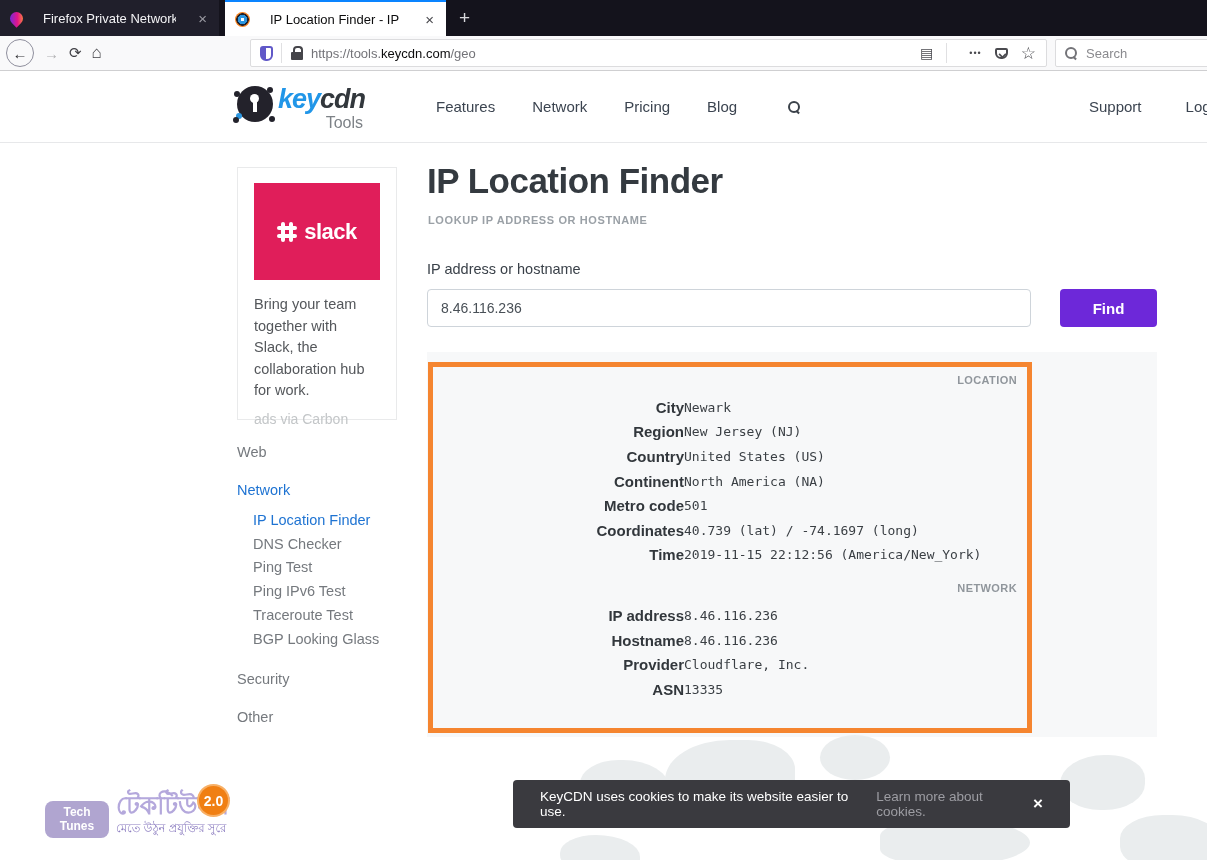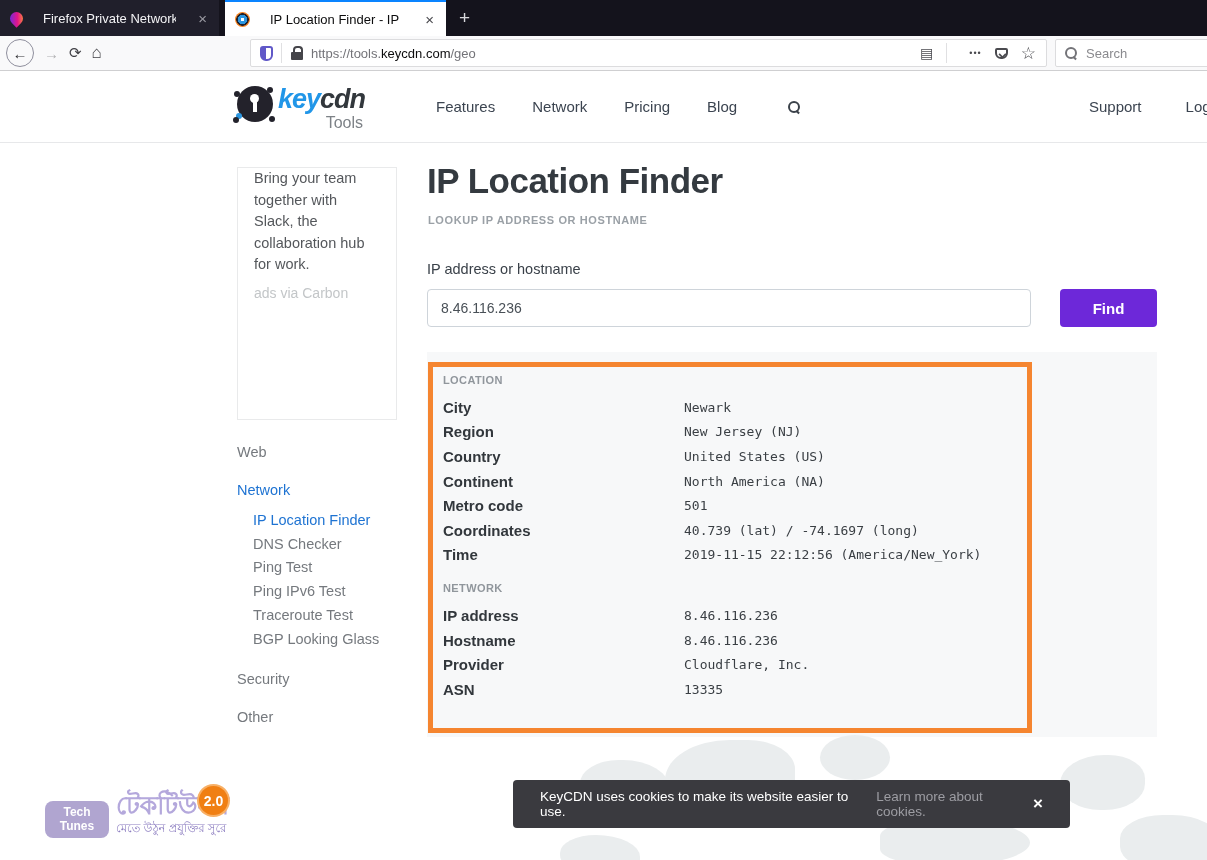--- a/index.html
+++ b/index.html
@@ -81,21 +81,21 @@
   .mt-network { margin-top:22px; } .mt-security { margin-top:20px; } .mt-other { margin-top:22px; }
 
   
   .page-title { position:absolute; left:427px; top:161px; font-size:35px; font-weight:600; color:#343a40; letter-spacing:-0.5px; }
   .page-subtitle { position:absolute; left:428px; top:214px; font-size:11px; font-weight:600; letter-spacing:0.6px; color:#9aa0a6; }
   .input-label { position:absolute; left:427px; top:261px; font-size:14.5px; color:#3a4149; }
   .ip-input { position:absolute; left:427px; top:289px; width:604px; height:38px; border:1px solid #ced4da; border-radius:4px; padding:0 13px; font-size:14px; color:#495057; font-family:"Liberation Sans",sans-serif; }
   .find-btn { position:absolute; left:1060px; top:289px; width:97px; height:38px; background:#6d28d9; border:none; border-radius:4px; color:#fff; font-size:15px; font-weight:bold; font-family:"Liberation Sans",sans-serif; cursor:pointer; }
 
   .results-panel { position:absolute; left:427px; top:352px; width:730px; height:385px; background:#f7f8f9; }
-  .annotation-box { position:absolute; left:428px; top:362px; width:604px; height:371px; border:5px solid #f58530; padding:7px 10px; }
+  .annotation-box { position:absolute; left:428px; top:362px; width:604px; height:371px; border:5px solid #f58530; padding:7px 10px;text-align:right; }
   .section-heading { font-size:11px; font-weight:600; letter-spacing:0.4px; color:#90969c; height:16px; }
   .section-heading--network { margin-top:15px; }
   .result-row { display:flex; align-items:center; height:24.6px; }
   .result-label { width:241px; font-size:15px; font-weight:bold; color:#32373c; }
   .result-value { font-family:"DejaVu Sans Mono", monospace; font-size:13px; color:#3a3f44; }
   .rows-block { margin-top:5px; }
 
   
   .blob { position:absolute; background:#eaedee; z-index:1; }
   .cookie { position:absolute; left:513px; top:780px; width:557px; height:48px; background:#3a3a3f; border-radius:4px; display:flex; align-items:center; padding:0 27px; font-size:13.5px; color:#fff; z-index:5; }
@@ -167,20 +167,29 @@
     <span class="nav-link">Blog</span>
     <span class="mag-icon mag-icon--dark" style="margin-left:14px;"></span>
   </div>
   <div class="header-right">
     <span class="nav-link">Support</span>
     <span class="nav-link">Login</span>
   </div>
 </div>
 
 <div class="ad-card">
+  <div class="slack-box">
+    <span class="slack-hash">
+      <span class="b b1"></span>
+        <span class="b b2"></span>
+        <span class="b b3"></span>
+        <span class="b b4"></span>
+    </span>
+    <span class="slack-word">slack</span>
+  </div>
   <div class="ad-copy">Bring your team together with Slack, the collaboration hub for work.</div>
   <div class="ad-attr">ads via Carbon</div>
 </div>
 
 <div class="side-nav">
   <div class="side-cat">Web</div>
   <div class="side-cat side-cat--active mt-network">Network</div>
   <ul class="side-items">
     <li class="active">IP Location Finder</li>
     <li>DNS Checker</li>

